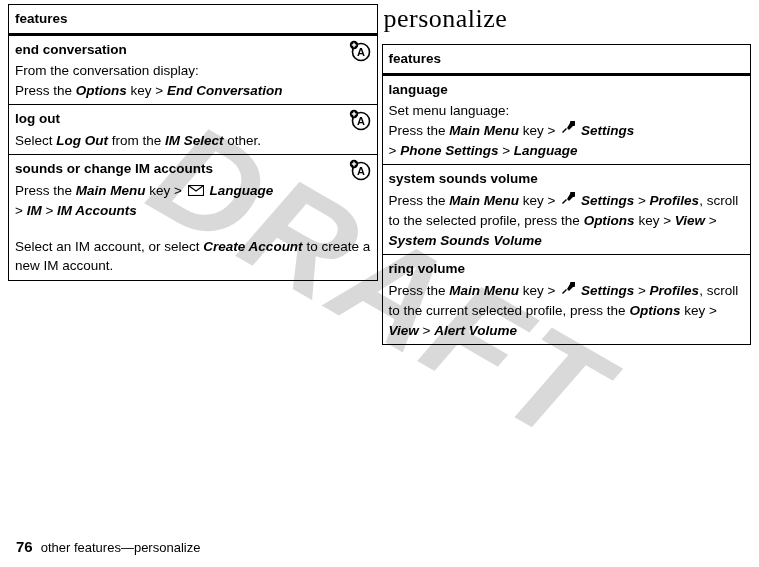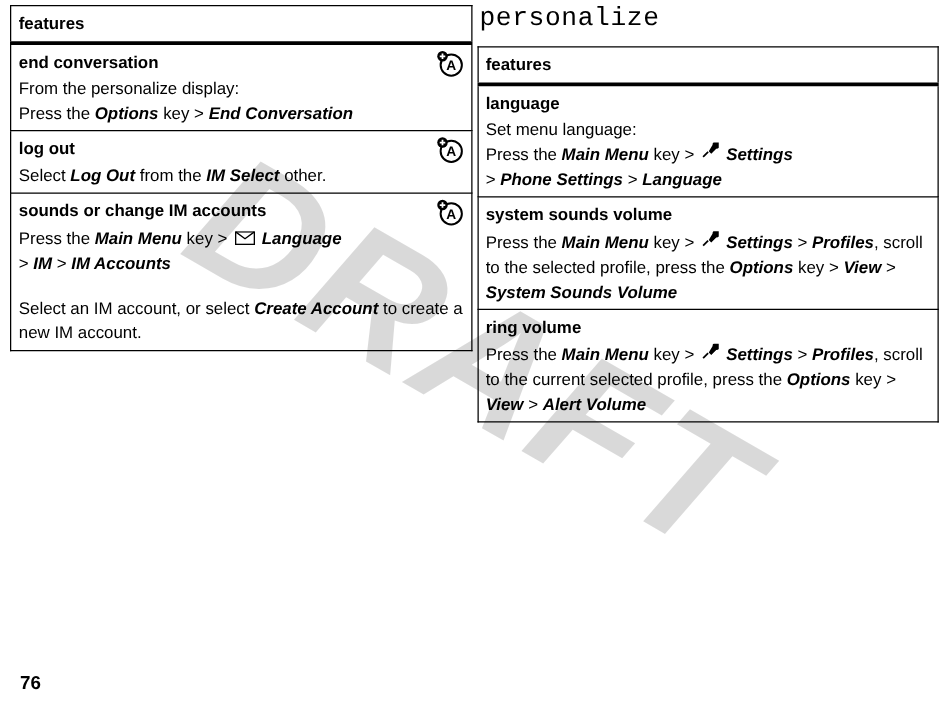--- a/index.html
+++ b/index.html
@@ -44,22 +44,22 @@
     text-align:left;
     vertical-align:top;
   }
   .section-header {
     font-weight:bold;
     border-bottom:3px solid #000;
   }
   .row-title { font-weight:bold; margin-bottom:2px; }
   .bold-cond { font-weight:bold; font-stretch:condensed; font-family:"Arial Narrow", Arial, sans-serif;font-style:italic; }
   .page-title {
-    font-size:21px;
-    font-family:Liberation Mono, monospace;
+    font-size:26px;
+    font-family:Liberation Serif, serif;
     letter-spacing:0.5px;
     margin:0 0 10px 2px;
     font-weight:normal;
   }
   .icon-global {
     float:right;
     margin-left:6px;
     margin-top:0;
   }
   .footer {
@@ -95,21 +95,21 @@
         <span class="icon-global">
           <svg width="22" height="22" viewBox="0 0 22 22">
             <circle cx="12" cy="12" r="8.5" fill="none" stroke="#000" stroke-width="1.6"></circle>
             <text x="12" y="16" text-anchor="middle" font-size="11" font-family="Arial" font-weight="bold">A</text>
             <circle cx="5" cy="5" r="4.2" fill="#000"></circle>
             <line x1="5" y1="2.8" x2="5" y2="7.2" stroke="#fff" stroke-width="1.4"></line>
             <line x1="2.8" y1="5" x2="7.2" y2="5" stroke="#fff" stroke-width="1.4"></line>
           </svg>
         </span>
         <div class="row-title">end conversation</div>
-        <div class="body-text">From the personalize display:</div>
+        <div class="body-text">From the conversation display:</div>
         <div class="body-text">
           <span>Press the </span><span class="bold-cond">Options</span><span> key &gt; </span><span class="bold-cond">End Conversation</span>
         </div>
       </td>
           </tr>
 
       <tr>
             <td>
         <span class="icon-global">
           <svg width="22" height="22" viewBox="0 0 22 22">
@@ -201,13 +201,14 @@
       </td>
           </tr>
     </tbody>
       </table>
   </div>
 
 </div>
 
 <div class="footer">
   <span class="page-num">76</span>
+  <span>other features—personalize</span>
 </div>
 
 </body></html>

